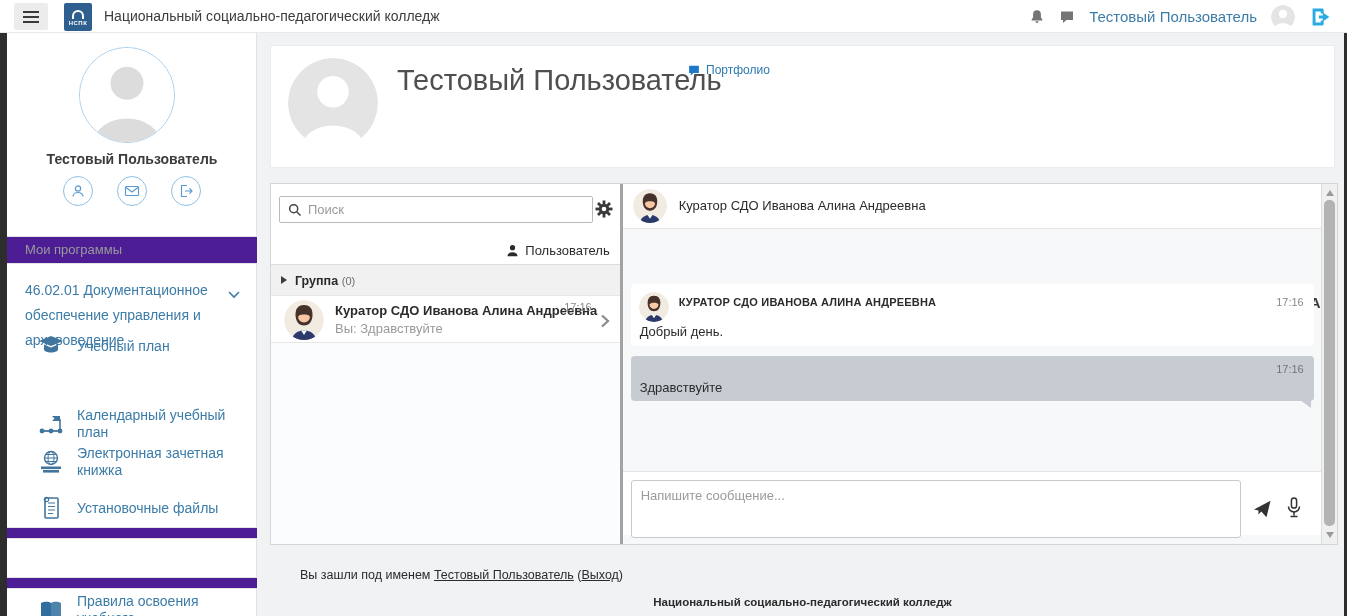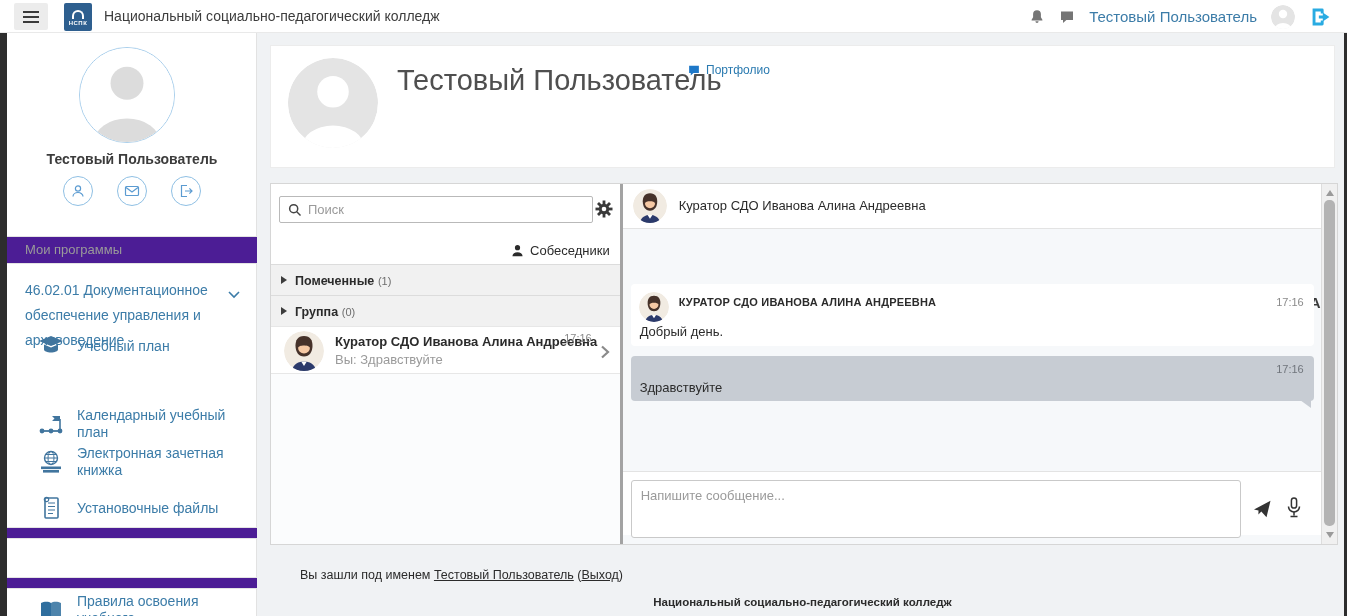--- a/index.html
+++ b/index.html
@@ -269,25 +269,21 @@
               <circle cx="9" cy="9" r="5.2"></circle>
             </g>
             <circle cx="9" cy="9" r="2.3" fill="#fff"></circle>
           </svg>
       </div>
       <div class="contacts-row">
         <svg width="13" height="13" viewBox="0 0 16 16">
             <circle cx="8" cy="4.5" r="3.2" fill="#2b2b2b"></circle>
             <path d="M1.8 15a6.2 5 0 0 1 12.4 0z" fill="#2b2b2b"></path>
           </svg>
-        <span>Собеседники</span>
-      </div>
-      <div class="sec">
-        <span class="tri-r"></span>
-        <span><span class="lbl">Помеченные</span> <span class="cnt">(1)</span></span>
+        <span>Пользователь</span>
       </div>
       <div class="sec">
         <span class="tri-r"></span>
         <span><span class="lbl">Группа</span> <span class="cnt">(0)</span></span>
       </div>
       <div class="convo">
         <span class="cv-av">
           <svg viewBox="0 0 40 40">
               <circle cx="20" cy="20" r="20" fill="#f1ebe2"></circle>
               <path d="M20 5c-6.5 0-8.5 4.5-8.5 9.5 0 6.5 3 11 8.5 11s8.5-4.5 8.5-11C28.5 9.5 26.5 5 20 5z" fill="#46322a"></path>

